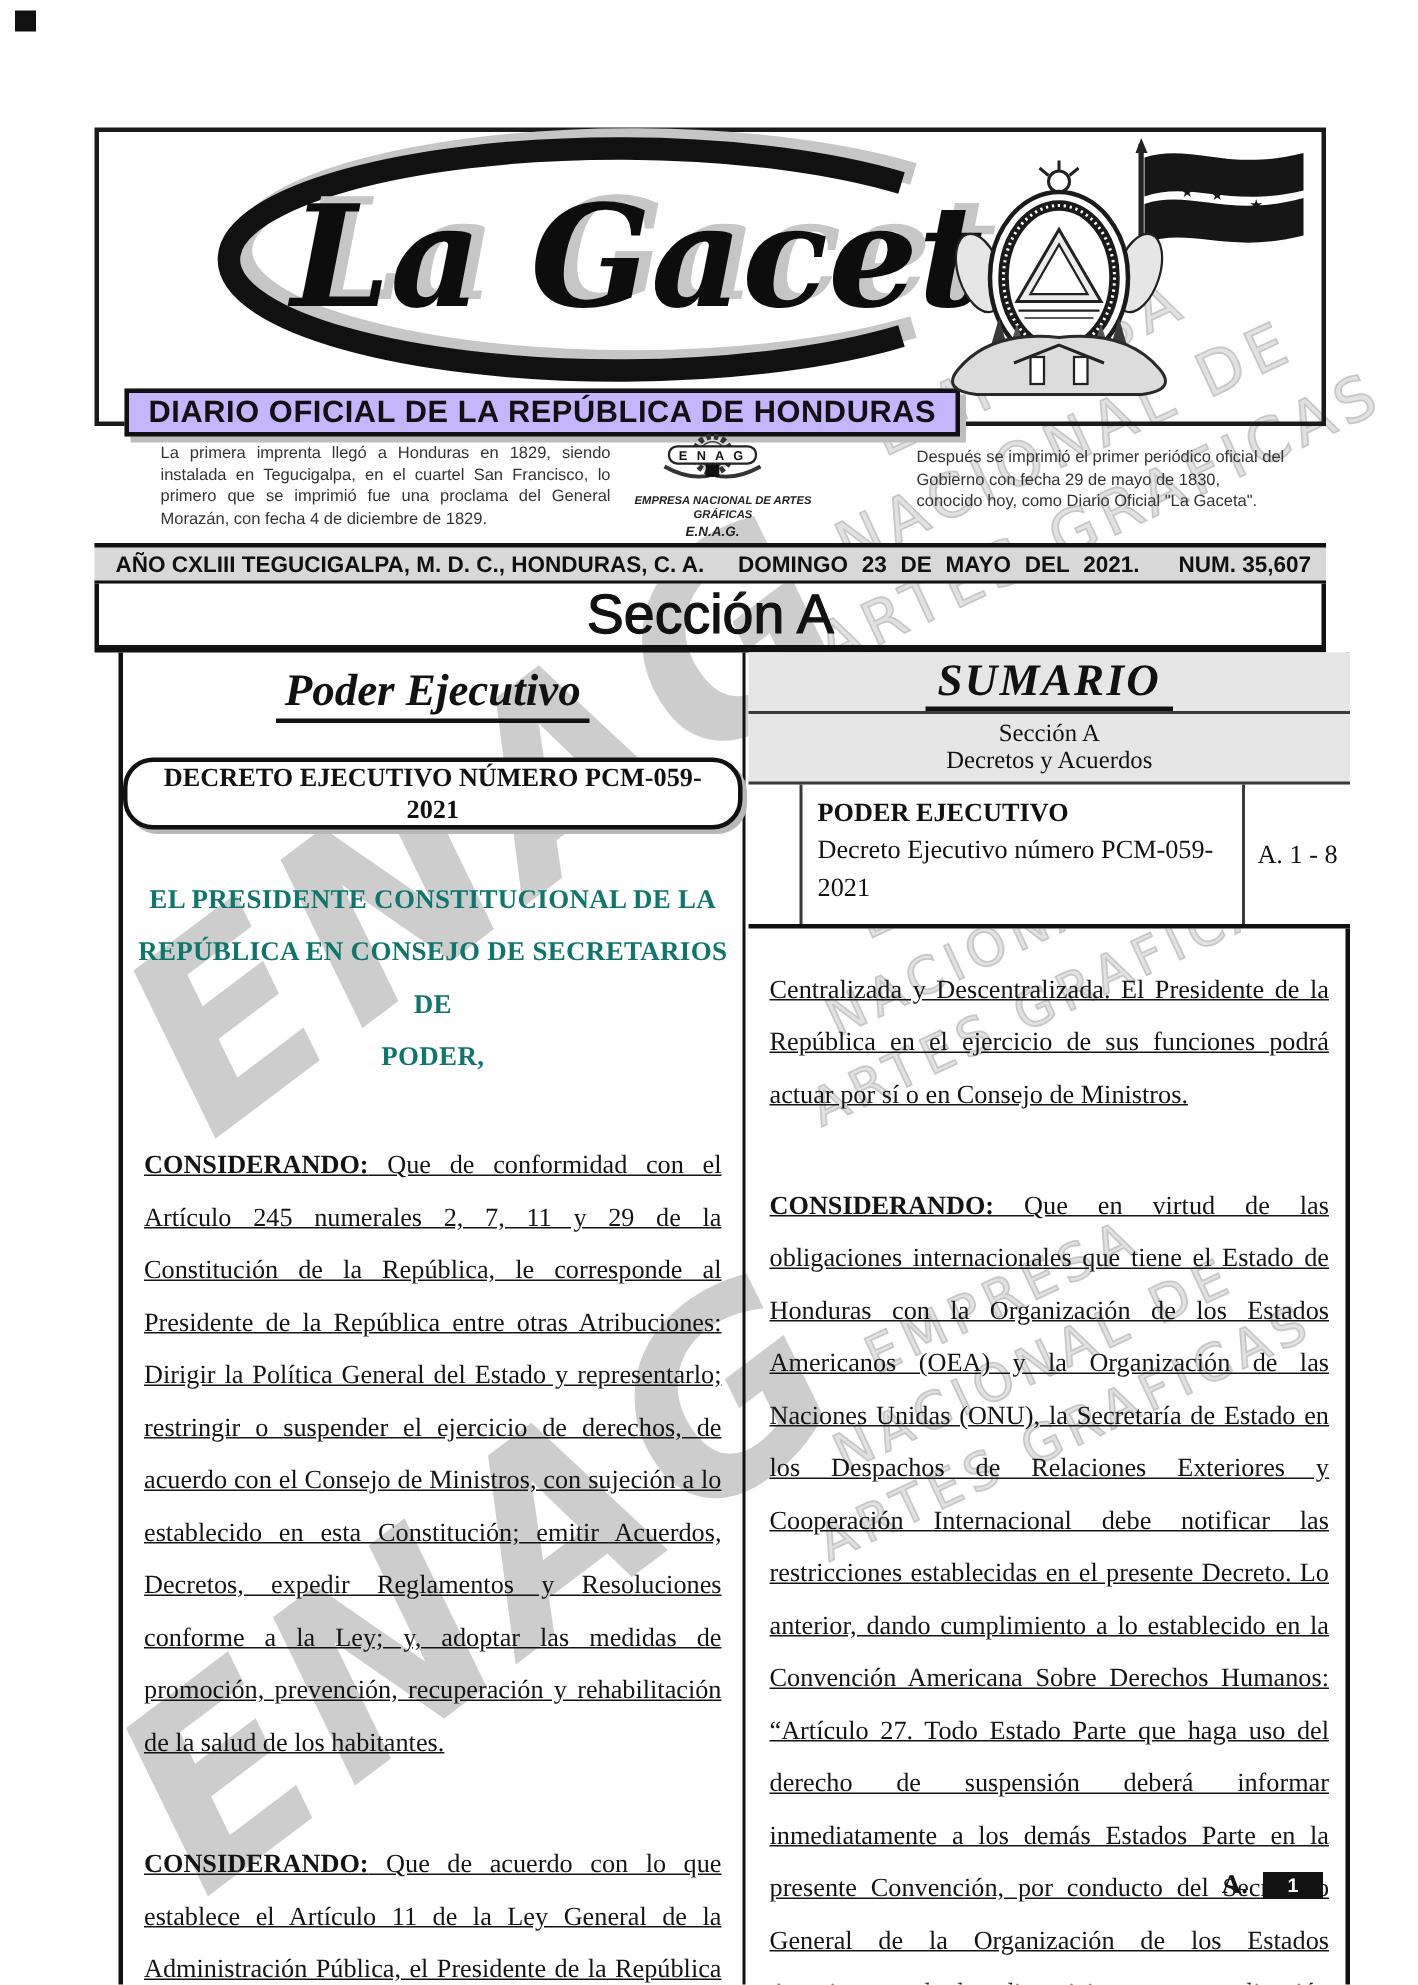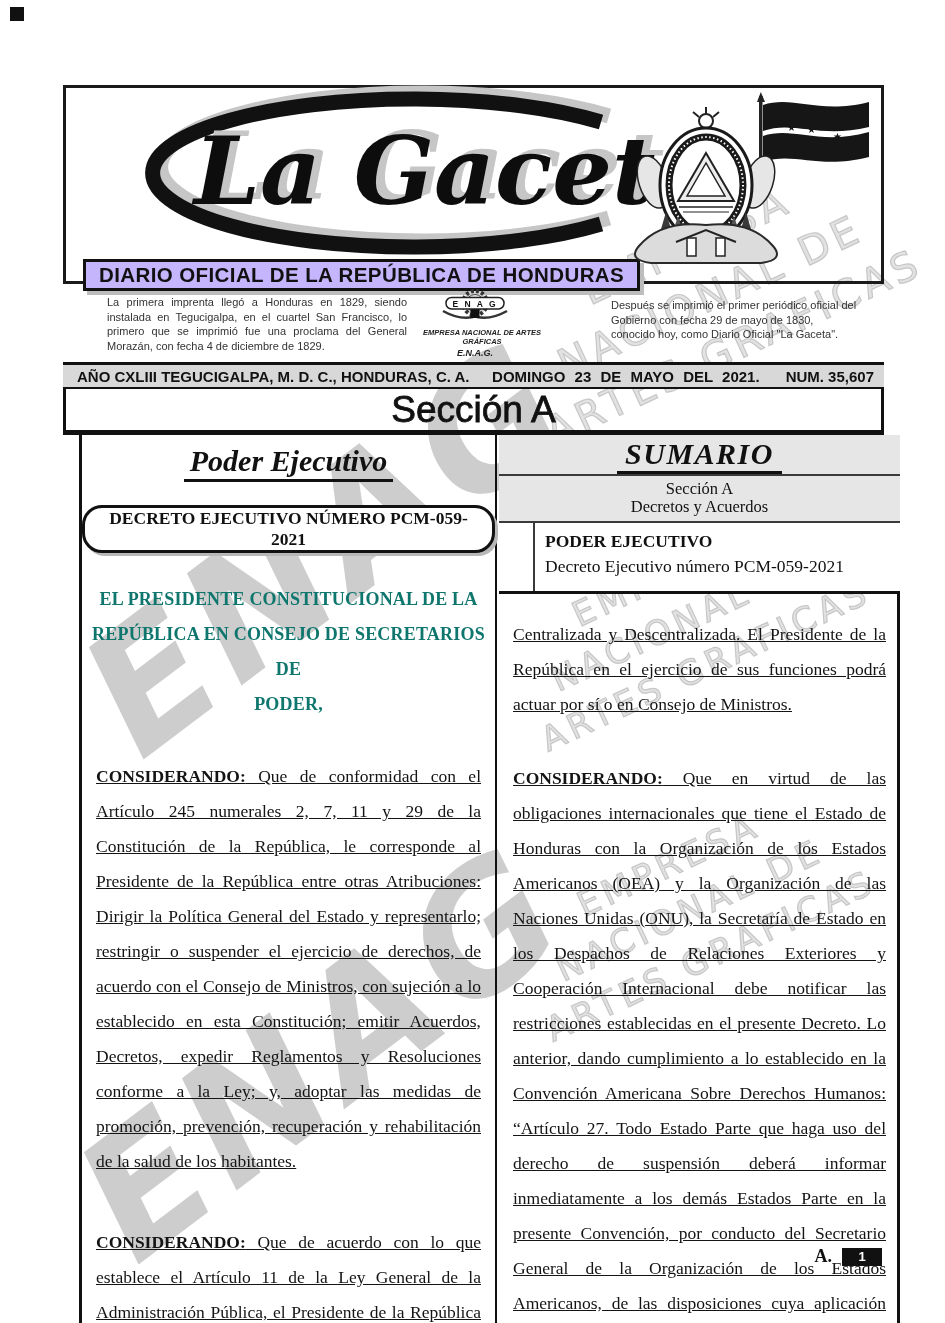--- a/index.html
+++ b/index.html
@@ -226,20 +226,21 @@
         <div class="sum-sub">
           <div>Sección A</div>
           <div>Decretos y Acuerdos</div>
         </div>
         <div class="sum-entry">
           <div class="cell-spacer"></div>
           <div class="cell-main">
             <b>PODER EJECUTIVO</b>
             <span>Decreto Ejecutivo número PCM-059-2021</span>
           </div>
+          <div class="cell-pages">A. 1 - 8</div>
         </div>
       </div>
       <p class="para p-r1"><b></b><span>Centralizada y Descentralizada. El Presidente de la República en el ejercicio de sus funciones podrá actuar por sí o en Consejo de Ministros.</span></p>
       <p class="para p-r2 stretch"><b>CONSIDERANDO:</b><span> Que en virtud de las obligaciones internacionales que tiene el Estado de Honduras con la Organización de los Estados Americanos (OEA) y la Organización de las Naciones Unidas (ONU), la Secretaría de Estado en los Despachos de Relaciones Exteriores y Cooperación Internacional debe notificar las restricciones establecidas en el presente Decreto. Lo anterior, dando cumplimiento a lo establecido en la Convención Americana Sobre Derechos Humanos: “Artículo 27. Todo Estado Parte que haga uso del derecho de suspensión deberá informar inmediatamente a los demás Estados Parte en la presente Convención, por conducto del Secretario General de la Organización de los Estados Americanos, de las disposiciones cuya aplicación haya suspendido, de los motivos que hayan</span></p>
     </div>
   </div>
 
   <div class="layer footer">
     <span class="f-letter">A.</span><span class="f-box">1</span>
   </div>

